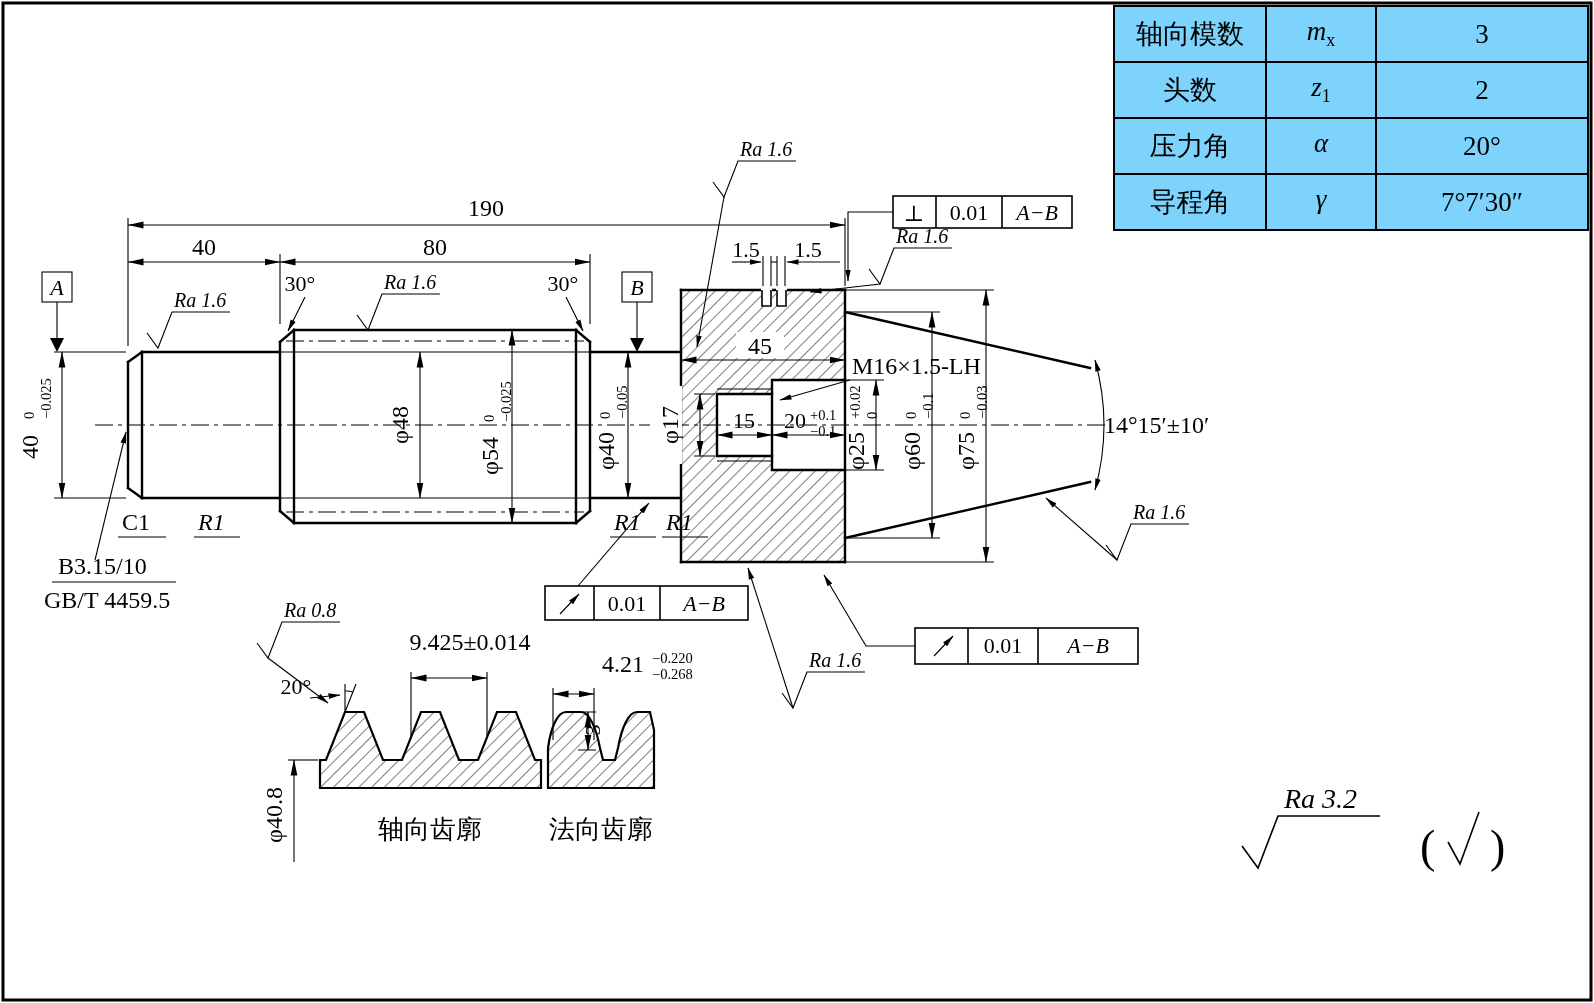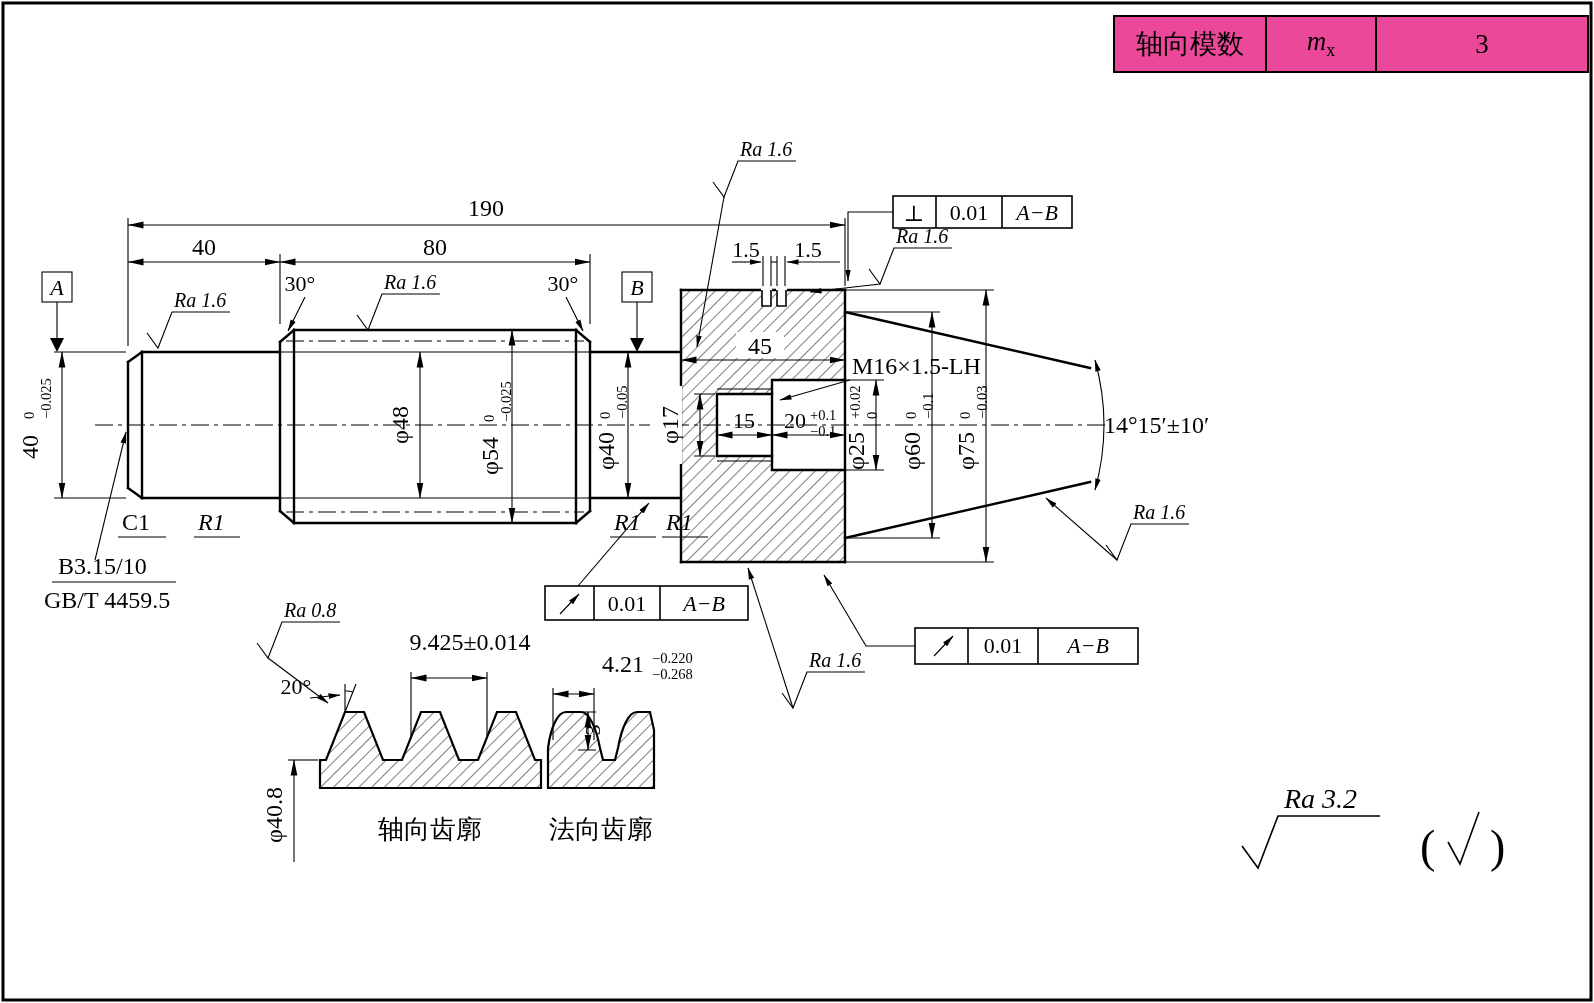--- a/index.html
+++ b/index.html
@@ -13,21 +13,21 @@
   .t1{stroke:#000;stroke-width:1.1;fill:none}
   .cl{stroke:#000;stroke-width:1;fill:none;stroke-dasharray:18 5 4 5}
   .hfill{fill:url(#hatch);stroke:none}
   .blk{fill:#000;stroke:none}
   .wht{fill:#fff;stroke:none}
   svg text{font-family:"Liberation Serif","DejaVu Serif",serif;fill:#000}
   .d28{font-size:28px}.d26{font-size:26px}.d24{font-size:24px}.d22{font-size:22px}
   .d20{font-size:20px}.tol{font-size:14.5px}.f46{font-size:46px}
   .it{font-style:italic}.mid{text-anchor:middle}.enda{text-anchor:end}
   
-  #ptable{position:absolute;right:5px;top:15px;border-collapse:collapse;background:#ec4899;table-layout:fixed}
+  #ptable{position:absolute;right:5px;top:5px;border-collapse:collapse;background:#7dd3fc;table-layout:fixed}
   #ptable td{border:2.2px solid #000;text-align:center;vertical-align:middle;
              font-size:27px;height:54px;padding:0 6px;overflow:hidden;white-space:nowrap}
   #ptable td i{font-style:italic}
   #ptable td sub{font-size:18px}
 </style>
 </head>
 <body>
 
 <div id="page">
 
@@ -401,16 +401,31 @@
         <col style="width:152px">
         <col style="width:110px">
         <col style="width:212px">
       </colgroup>
   <tbody>
         <tr>
     <td>轴向模数</td>
     <td><i>m</i><sub>x</sub></td>
     <td>3</td>
   </tr>
+  <tr>
+    <td>头数</td>
+    <td><i>z</i><sub>1</sub></td>
+    <td>2</td>
+  </tr>
+  <tr>
+    <td>压力角</td>
+    <td><i>α</i><sub></sub></td>
+    <td>20°</td>
+  </tr>
+  <tr>
+    <td>导程角</td>
+    <td><i>γ</i><sub></sub></td>
+    <td>7°7′30″</td>
+  </tr>
 </tbody>
     </table>
 
 </div>
 
 </body></html>

